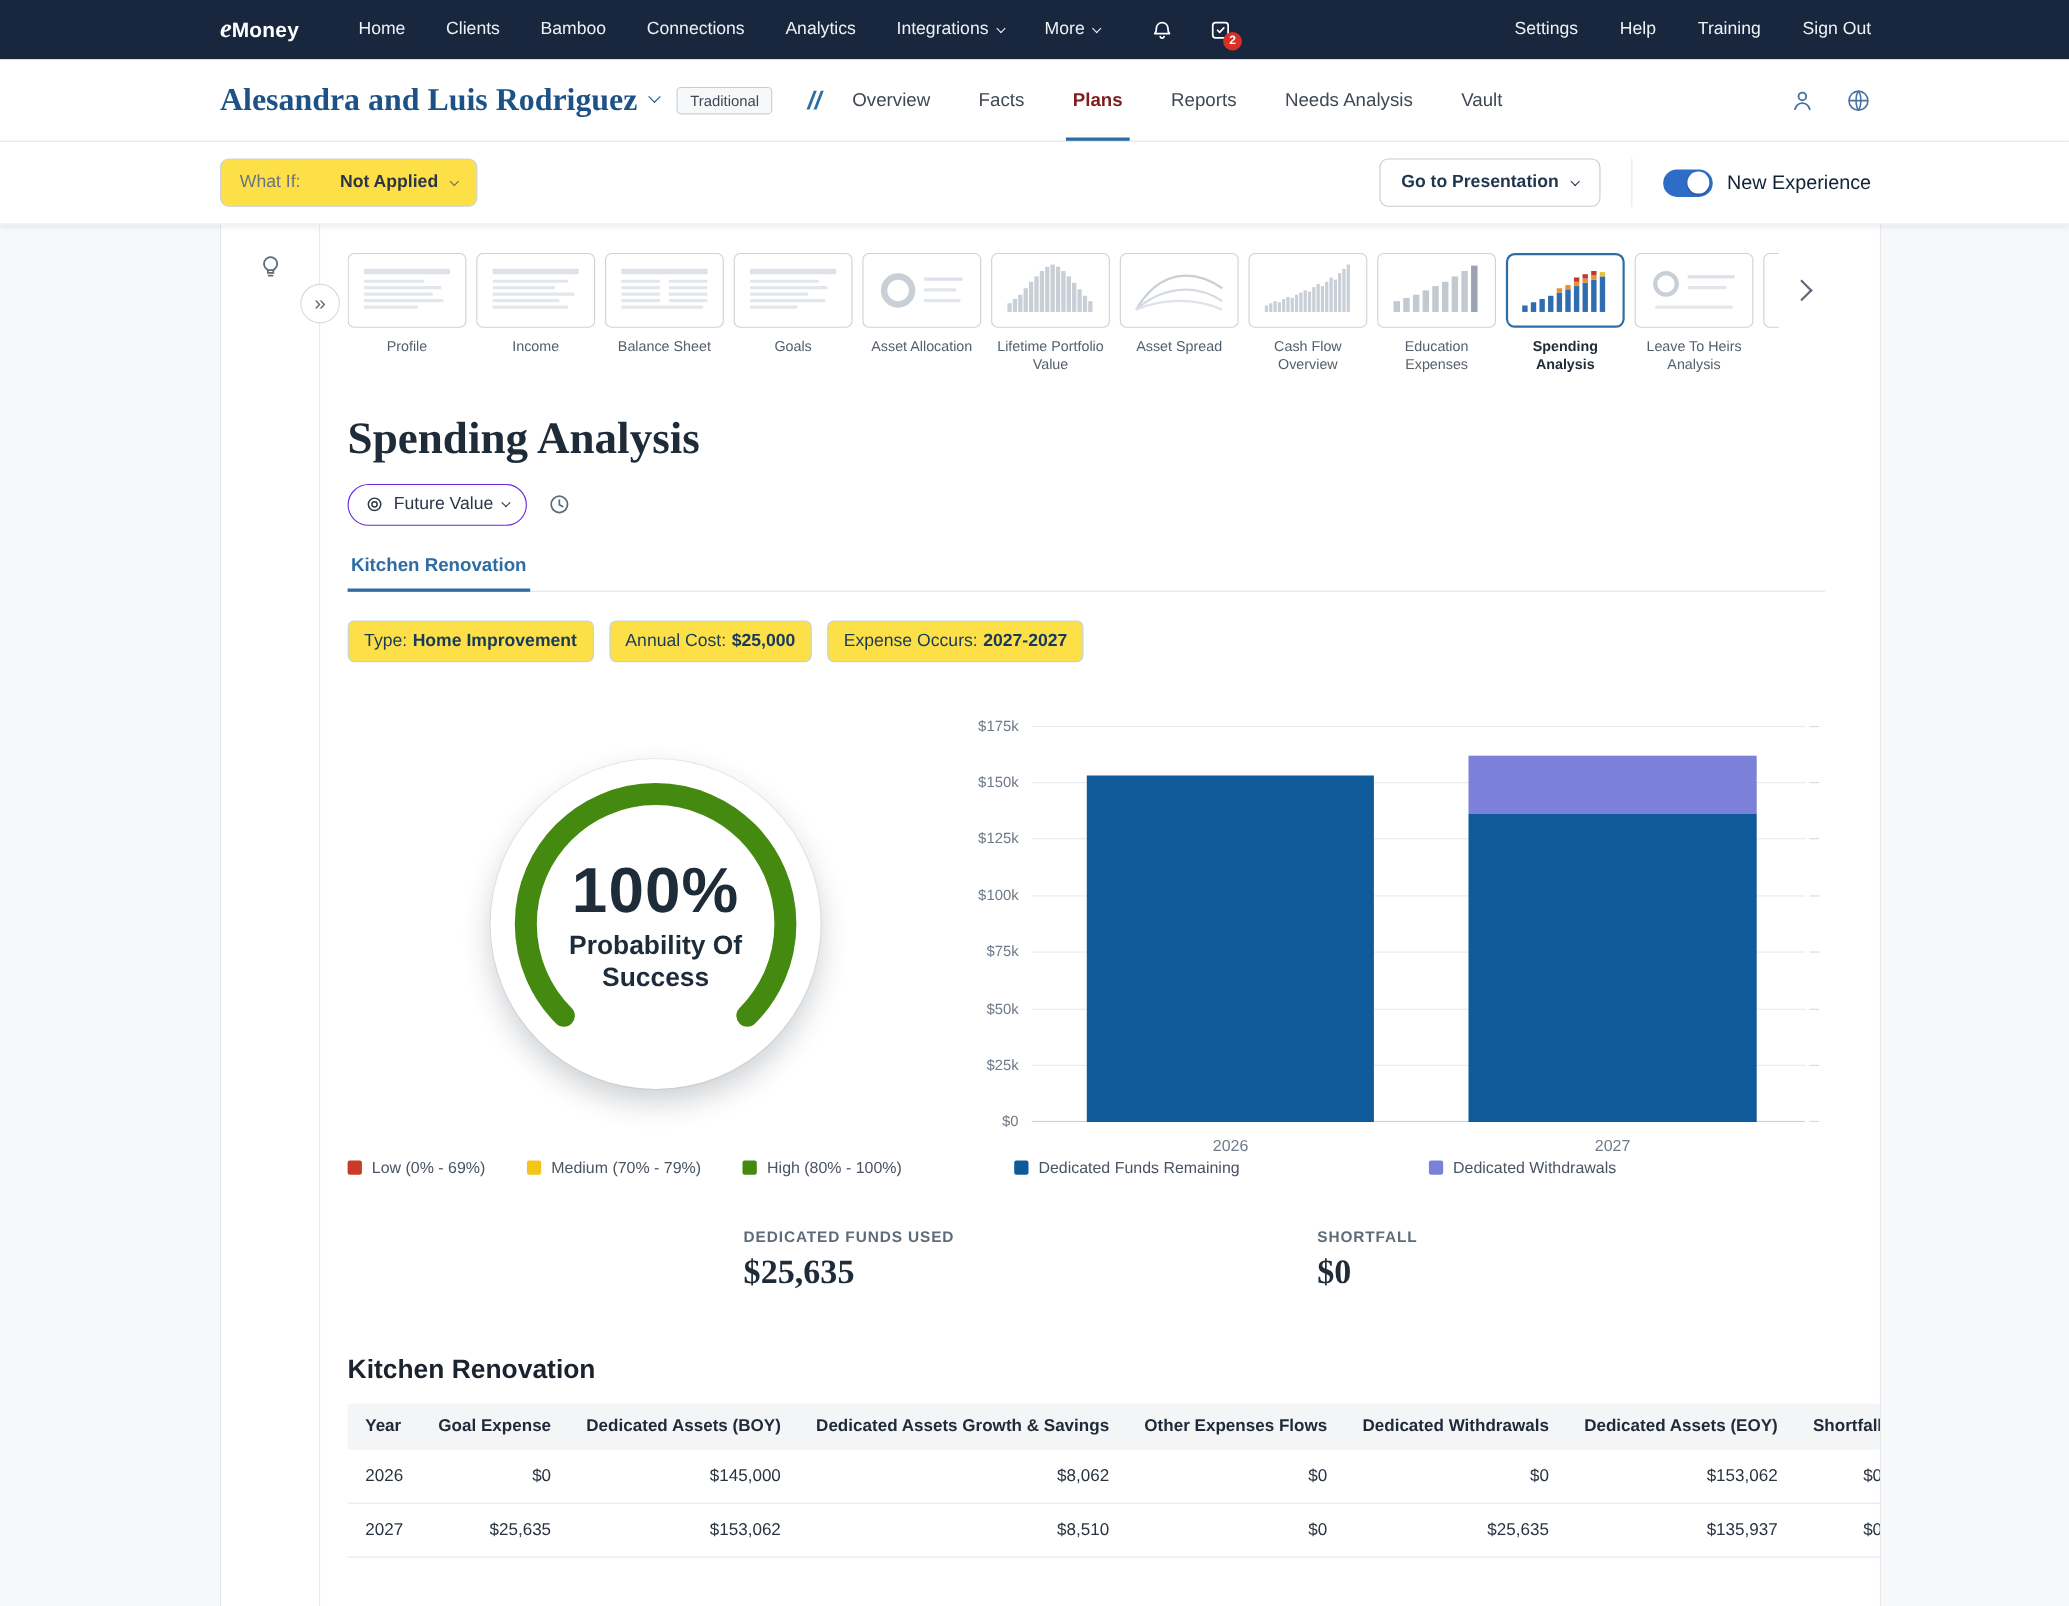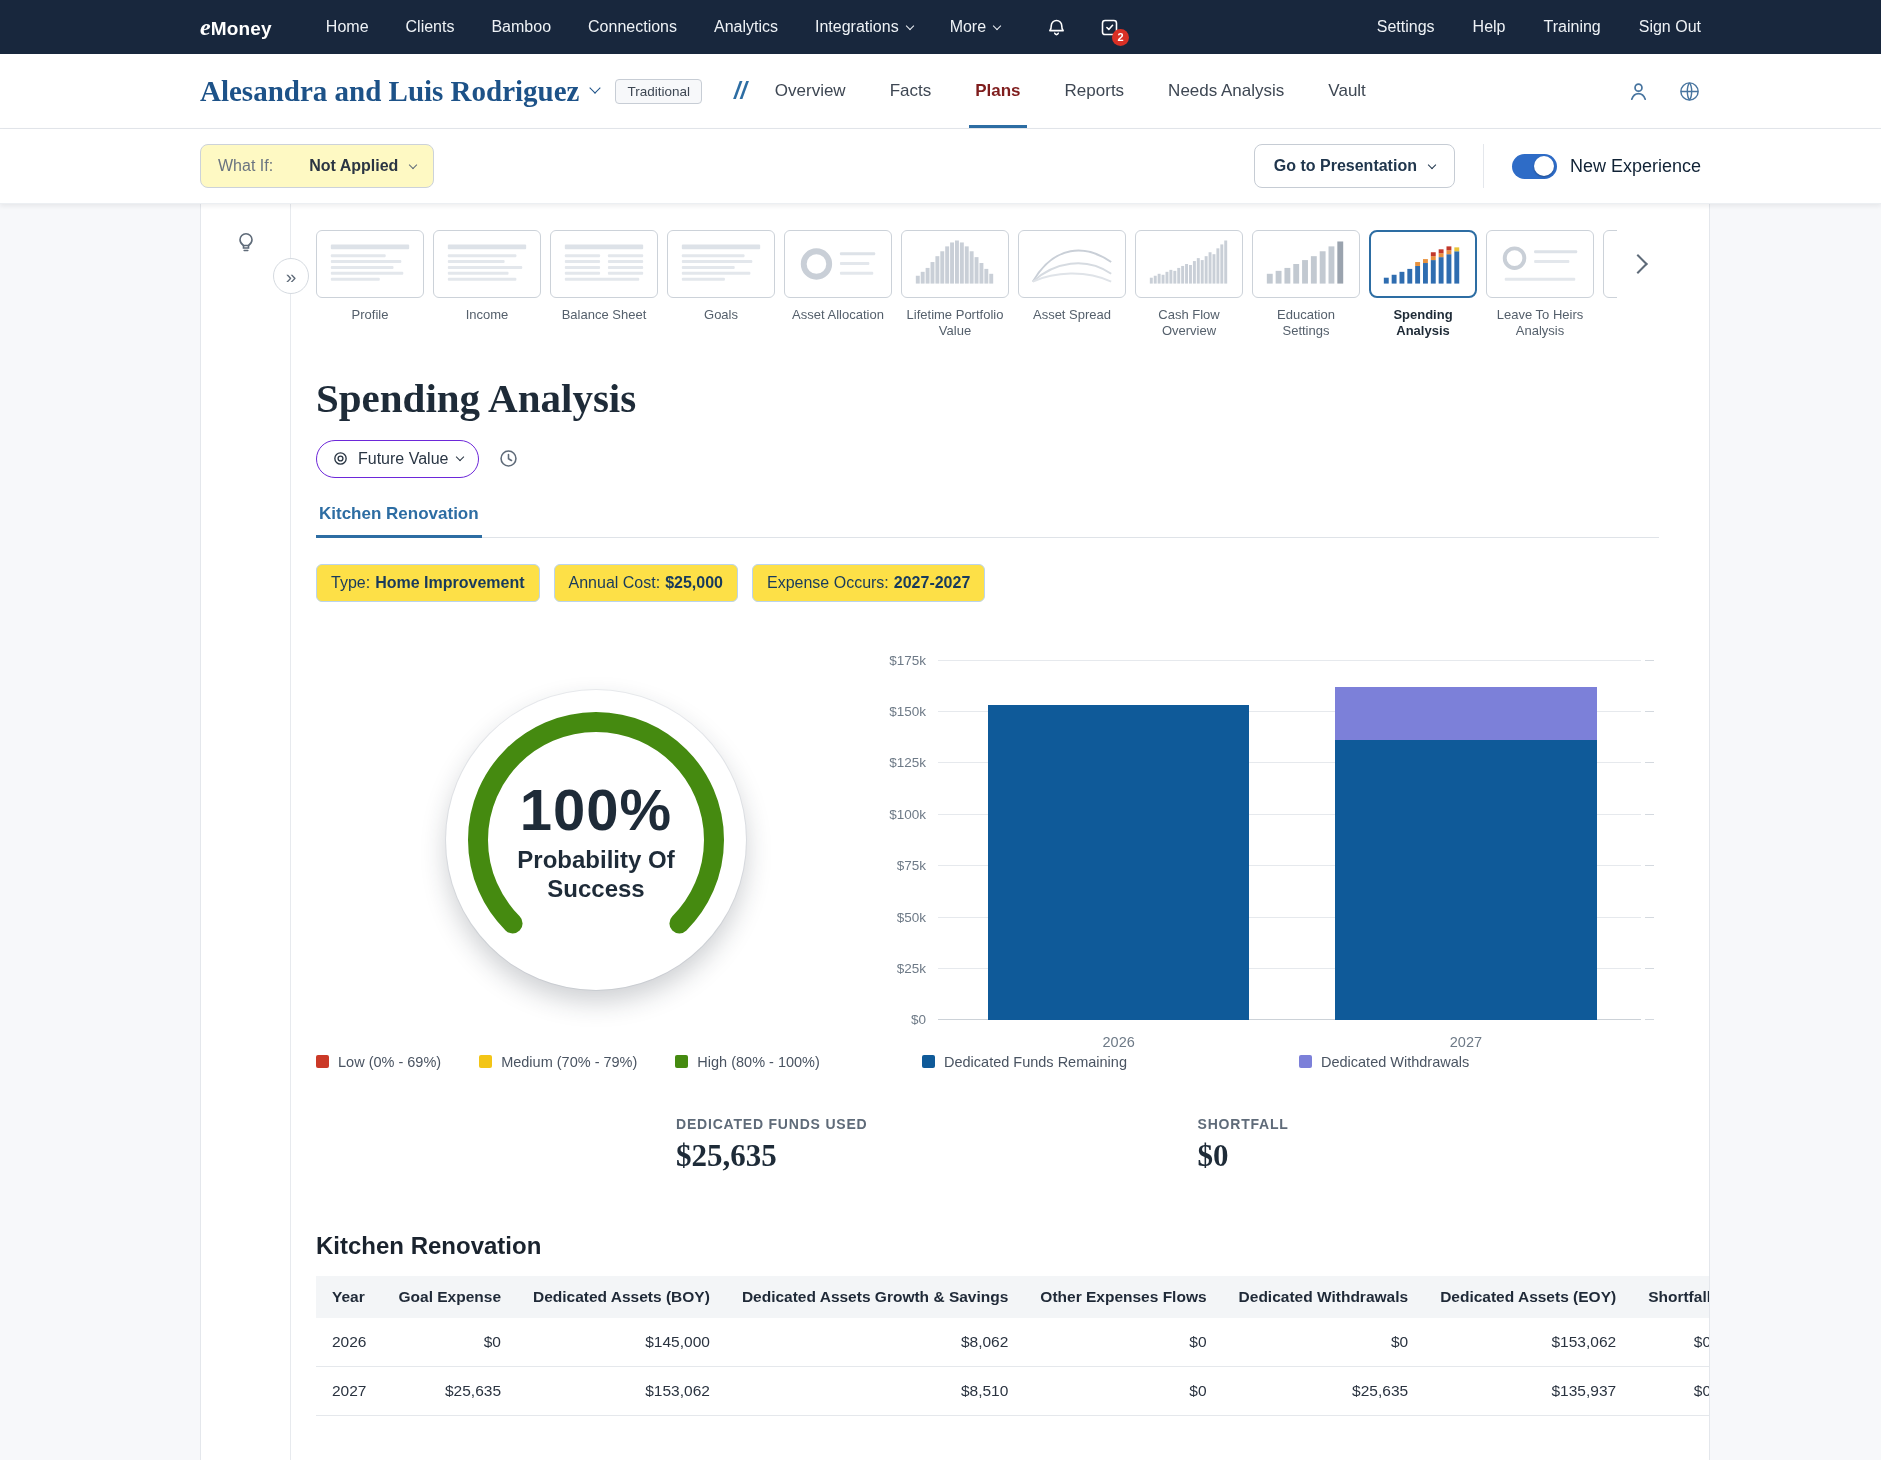--- a/index.html
+++ b/index.html
@@ -30,21 +30,21 @@
   .slashes { color:#2d6da3; font-style:italic; font-weight:700; font-size:23px; margin:0 28px 0 32px; }
   .ctabs { display:flex; gap:44px; align-items:stretch; }
   .ctab { display:flex; align-items:center; font-size:17px; color:#3e4753; position:relative; cursor:pointer; white-space:nowrap; }
   .ctab.active { color:#7f1d1d; font-weight:700; }
   .ctab.active::after { content:''; position:absolute; left:-6px; right:-6px; bottom:0; height:3px; background:#2d6da3; }
   .chead-icons { margin-left:auto; display:flex; gap:28px; align-items:center; }
   .chead-icons .icon-btn { color:#47749f; }
 
   
   .toolbar { height:75px; background:#fff; display:flex; align-items:center; padding:0 180px 0 200px; position:relative; z-index:2; box-shadow:0 2px 5px rgba(20,30,40,.08); border-bottom:1px solid #eceff2; }
-  .whatif { display:flex; align-items:center; gap:12px; border:1px solid #ccd2da; border-radius:8px; height:44px; padding:12px 17px; font-size:16px; cursor:pointer; background:#fef9c3; color:#5f6b79; }
+  .whatif { display:flex; align-items:center; gap:12px; border:1px solid #ccd2da; border-radius:8px; height:44px; padding:12px 17px; font-size:16px; cursor:pointer; background:#fde047; color:#5f6b79; }
   .wl { color:#6a7480; }
   .wv { color:#2b3543; font-weight:700;margin-left:24px; }
   .gtp { margin-left:auto; display:flex; align-items:center; gap:12px; border:1px solid #c6ccd4; border-radius:8px; height:44px; padding:0 19px; font-size:16px; font-weight:700; color:#20364d; cursor:pointer; background:#fff; }
   .vdiv { width:1px; height:44px; background:#e4e7ec; margin:0 28px; }
   .toggle { width:45px; height:25px; border-radius:13px; background:#2e6cc7; position:relative; cursor:pointer; flex:0 0 auto; }
   .toggle::after { content:''; position:absolute; top:2.5px; right:3px; width:20px; height:20px; background:#fff; border-radius:50%; box-shadow:0 1px 2px rgba(0,0,0,.3); }
   .ne { font-size:18px; color:#102235; margin-left:13px; }
 
   
   .main { margin:0 171px 0 200px; background:#fff; border-left:1px solid #e4e7ec; border-right:1px solid #e4e7ec; height:1256px; position:relative; overflow:hidden; }
@@ -381,21 +381,21 @@
                   <rect x="26" y="32" width="6" height="16"></rect>
                   <rect x="35" y="28" width="6" height="20"></rect>
                   <rect x="44" y="24" width="6" height="24"></rect>
                   <rect x="53" y="20" width="6" height="28"></rect>
                   <rect x="62" y="15" width="6" height="33"></rect>
                   <rect x="71" y="10" width="6" height="38"></rect>
                 </g>
                 <rect x="80" y="5" width="6" height="43" fill="#9aa3ae"></rect>
               </svg>
             </div>
-          <div class="clabel">Education Settings</div>
+          <div class="clabel">Education Expenses</div>
         </div>
 
         <div class="citem sel">
           <div class="ccard">
               <svg class="tsk" viewBox="0 0 96 56">
                 <g fill="#2f6db0">
                   <rect x="8" y="42" width="5" height="6"></rect>
                   <rect x="16" y="39" width="5" height="9"></rect>
                   <rect x="24" y="36" width="5" height="12"></rect>
                   <rect x="32" y="33" width="5" height="15"></rect>

